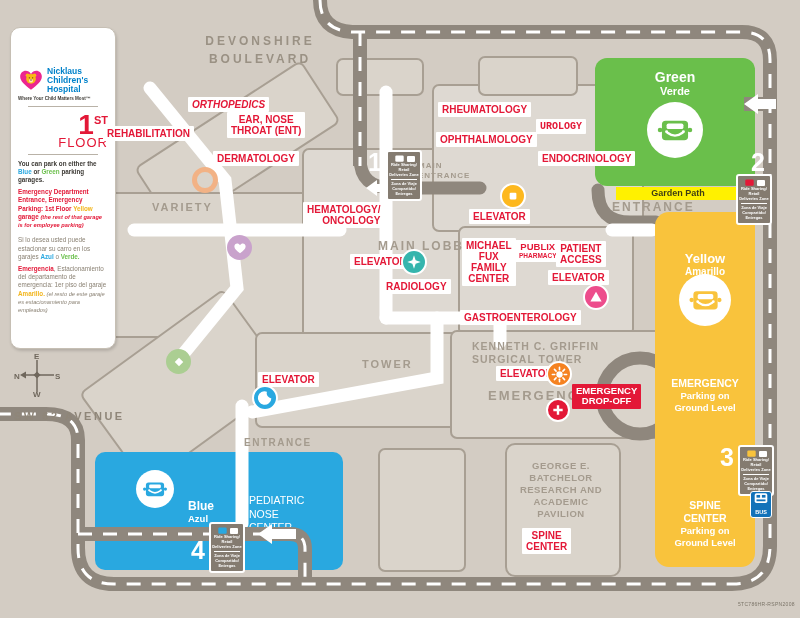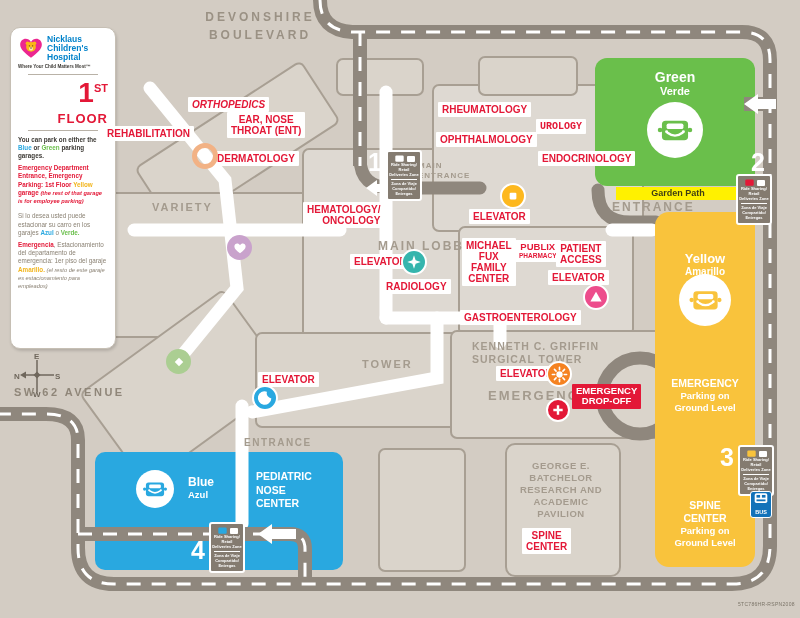--- a/index.html
+++ b/index.html
@@ -1,18 +1,18 @@
 <!DOCTYPE html>
 <html><head>
 <meta charset="utf-8">
 <style>
   html,body{margin:0;padding:0;background:#fff;}
   #stage{position:relative;width:800px;height:618px;background:#d3ccc3;overflow:hidden;
          font-family:"Liberation Sans",sans-serif;}
-  .abs{position:absolute;}
+  .abs{position:absolute;margin-top:24px;}
   svg.layer{position:absolute;left:0;top:0;pointer-events:none;}
   .bldg{position:absolute;background:#dad4cb;border:2px solid #a89f93;border-radius:7px;}
   .bldg.light{background:#ded9d2;}
   .dept{position:absolute;background:#fff;color:#e31837;font-weight:bold;font-size:10px;
         line-height:1.1;padding:2px 4px;white-space:nowrap;text-align:center;border-radius:1px;}
   .dept.redbox{background:#e31837;color:#fff;}
   .glabel{position:absolute;color:#a49b8e;font-weight:bold;letter-spacing:1.5px;line-height:1.2;}
   .wnum{position:absolute;color:#fff;font-weight:bold;font-size:25px;}
   .circ{position:absolute;border-radius:50%;border:2px solid #fff;display:flex;
         align-items:center;justify-content:center;box-sizing:border-box;}
@@ -23,28 +23,28 @@
   .carcirc{position:absolute;background:#fff;border-radius:50%;display:flex;align-items:center;justify-content:center;}
   .rss{position:absolute;width:30px;background:#847b70;border:2px solid #fff;border-radius:3px;
        color:#fff;text-align:center;padding:2px 1px;box-sizing:content-box;}
   .rss .carrow{display:flex;align-items:center;justify-content:center;gap:1px;}
   .rss .badge{width:8px;height:6px;background:#fff;border-radius:1px;}
   .rss .t{font-size:4px;line-height:1.2;font-weight:bold;}
   .rss hr{border:none;border-top:1px solid #fff;margin:2px 2px;}
   #sidebar{position:absolute;left:10px;top:27px;width:106px;height:322px;background:#fff;
            border:1px solid #c6bfb4;border-radius:10px;padding:7px 7px;box-sizing:border-box;
            box-shadow:1px 2px 3px rgba(0,0,0,.15);}
-  #sidebar .brandrow{display:flex;align-items:center;gap:3px;}
+  #sidebar .brandrow{display:flex;align-items:center;gap:3px;margin-top:32px;}
   #sidebar .brandname{color:#0082ca;font-weight:bold;font-size:8.5px;line-height:1.05;}
   #sidebar .tagline{font-size:4.6px;font-weight:bold;color:#3d3a35;margin-top:2px;}
   #sidebar .div{border-top:1px solid #b9b2a7;margin:5px 10px;}
   #sidebar .floor{color:#e31837;text-align:right;line-height:.9;}
   #sidebar .floor .n{font-size:28px;font-weight:bold;}
   #sidebar .floor .sup{font-size:11px;font-weight:bold;vertical-align:10px;}
-  #sidebar .floor .w{font-size:13px;font-weight:bold;letter-spacing:1px;margin-top:8px;}
+  #sidebar .floor .w{font-size:13px;font-weight:normal;letter-spacing:1px;}
   #sidebar p{margin:4px 0 0 0;font-size:6.3px;line-height:1.3;}
   .pk-black{color:#3d3a35;font-weight:bold;}
   .pk-red{color:#e31837;font-weight:bold;}
   .pk-gray{color:#8a8173;}
   .c-blue{color:#29a8e0;font-weight:bold;}
   .c-green{color:#6abf4b;font-weight:bold;}
   .c-yellow{color:#f2b51c;font-weight:bold;}
   .it{font-style:italic;font-size:5.7px;}
   .gpath{position:absolute;left:616px;top:187px;width:124px;height:13px;background:#fff100;
          color:#3f3e13;font-weight:bold;font-size:9px;text-align:center;line-height:13px;}
@@ -138,21 +138,21 @@
       <rect x="11" y="8" width="18" height="6" rx="2" fill="#fff"></rect>
       <path d="M12 18 Q20 24 28 18" stroke="#fff" stroke-width="2.5" fill="none" stroke-linecap="round"></path>
       <circle cx="11" cy="17" r="1.6" fill="#fff"></circle>
         <circle cx="29" cy="17" r="1.6" fill="#fff"></circle>
     </svg>
   </div>
   <div class="abs" style="left:188px;top:475px;color:#fff;">
     <div style="font-weight:bold;font-size:12px;">Blue</div>
     <div style="font-weight:bold;font-size:9.5px;">Azul</div>
   </div>
-  <div class="abs" style="left:249px;top:470px;color:#fff;font-weight:bold;font-size:10.5px;line-height:1.3;padding-left:7px;">
+  <div class="abs" style="left:249px;top:470px;color:#fff;font-weight:normal;font-size:10.5px;line-height:1.3;">
     <div>PEDIATRIC</div>
     <div>NOSE</div>
     <div>CENTER</div>
   </div>
 
   <div class="gpath">Garden Path</div>
 
   <svg class="layer" width="800" height="618">
     <path d="M242 406 L242 524" fill="none" stroke="#ffffff" stroke-width="13" stroke-linecap="round"></path>
     <g fill="none" stroke="#8f877d" stroke-width="14">

